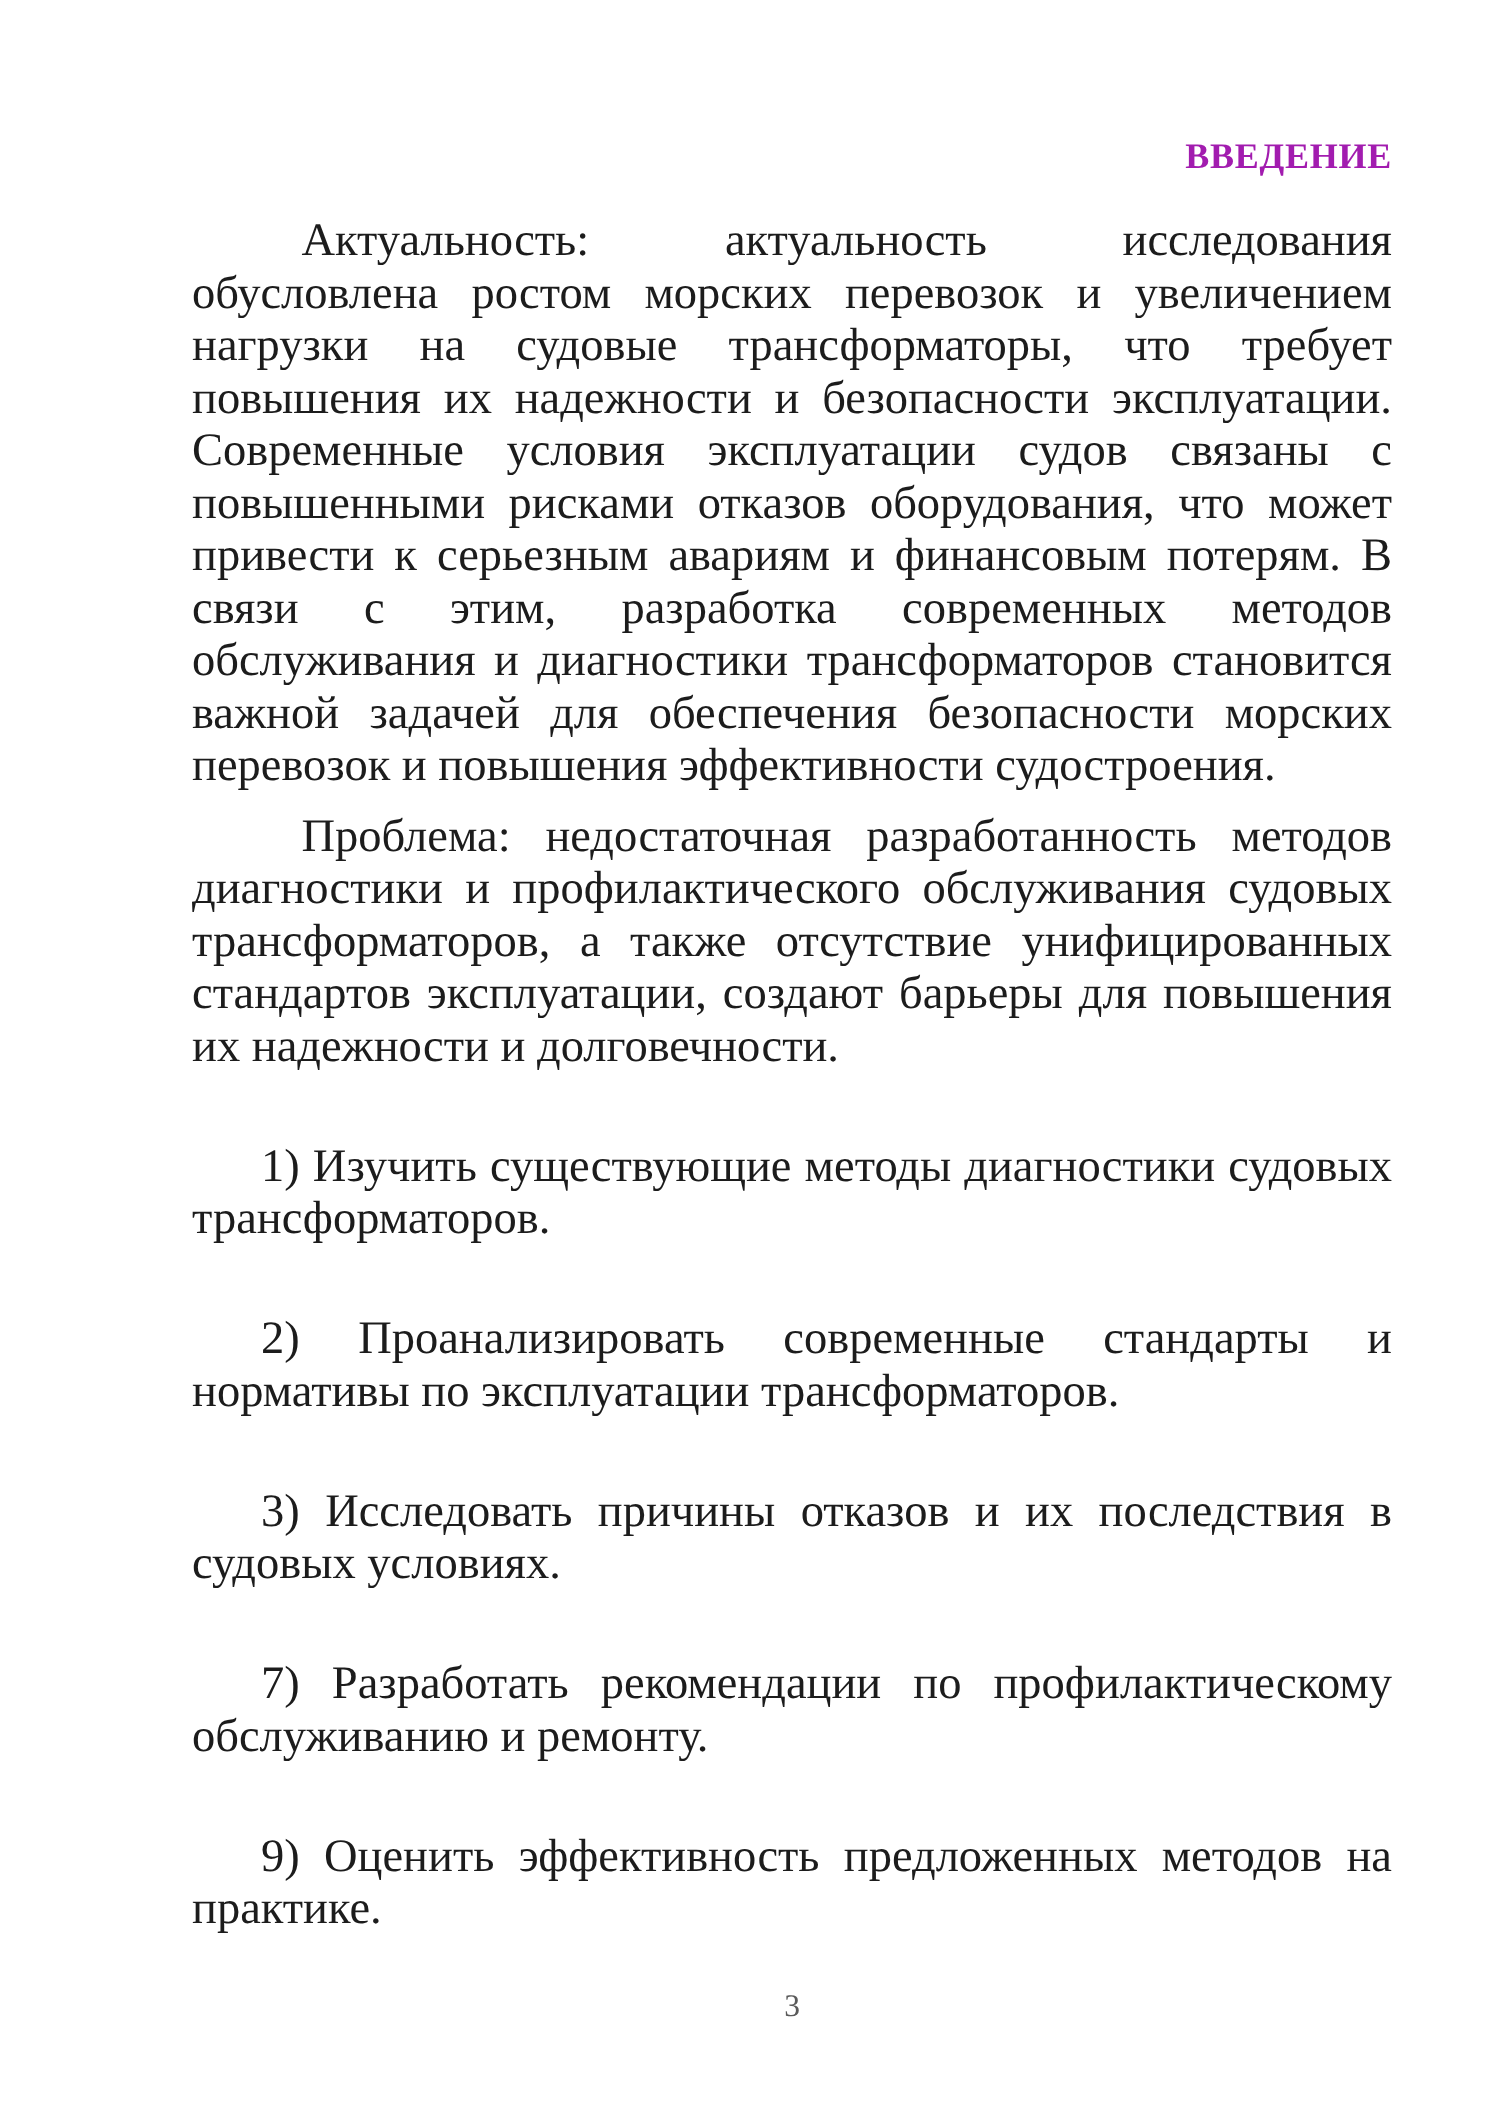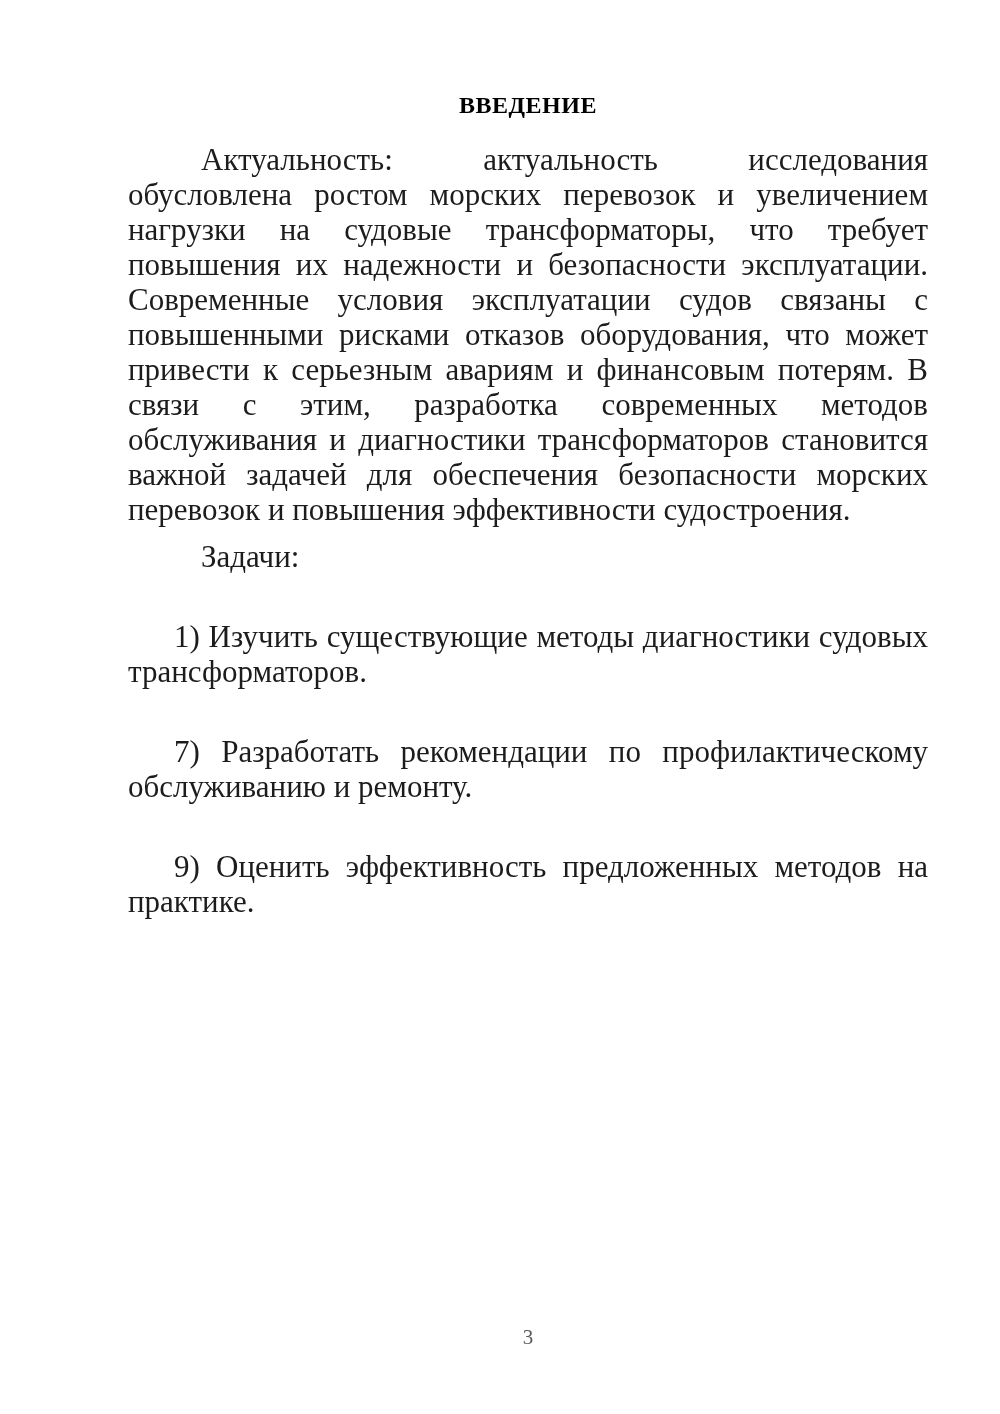--- a/index.html
+++ b/index.html
@@ -17,24 +17,24 @@
   }
   .content {
     position: absolute;
     left: 128px;
     top: 90px;
     width: 800px;
   }
   .doc-title {
     font-size: 24px;
     font-weight: bold;
-    text-align: center;
+    text-align: right;
     line-height: 30px;
     margin: 0 0 22px 0;
-    color: #000000;
+    color: #a21caf;
     letter-spacing: 0.5px;
   }
   p.para {
     font-size: 31px;
     line-height: 35px;
     text-align: justify;
     margin: 0 0 12px 0;
   }
   p.para.indent {
     text-indent: 73px;
@@ -54,27 +54,29 @@
   }
 </style>
 </head>
 <body>
 
 <div class="content">
   <h1 class="doc-title">ВВЕДЕНИЕ</h1>
 
   <p class="para indent">Актуальность: актуальность исследования обусловлена ростом морских перевозок и увеличением нагрузки на судовые трансформаторы, что требует повышения их надежности и безопасности эксплуатации. Современные условия эксплуатации судов связаны с повышенными рисками отказов оборудования, что может привести к серьезным авариям и финансовым потерям. В связи с этим, разработка современных методов обслуживания и диагностики трансформаторов становится важной задачей для обеспечения безопасности морских перевозок и повышения эффективности судостроения.</p>
 
+  <p class="para indent">Проблема: недостаточная разработанность методов диагностики и профилактического обслуживания судовых трансформаторов, а также отсутствие унифицированных стандартов эксплуатации, создают барьеры для повышения их надежности и долговечности.</p>
 
 
-  <p class="para indent">Задачи:</p>
 
   <p class="para task">1) Изучить существующие методы диагностики судовых трансформаторов.</p>
 
+  <p class="para task">2) Проанализировать современные стандарты и нормативы по эксплуатации трансформаторов.</p>
 
+  <p class="para task">3) Исследовать причины отказов и их последствия в судовых условиях.</p>
 
   <p class="para task">7) Разработать рекомендации по профилактическому обслуживанию и ремонту.</p>
 
   <p class="para task">9) Оценить эффективность предложенных методов на практике.</p>
 
 
 </div>
 
 <div class="page-number">3</div>
 

